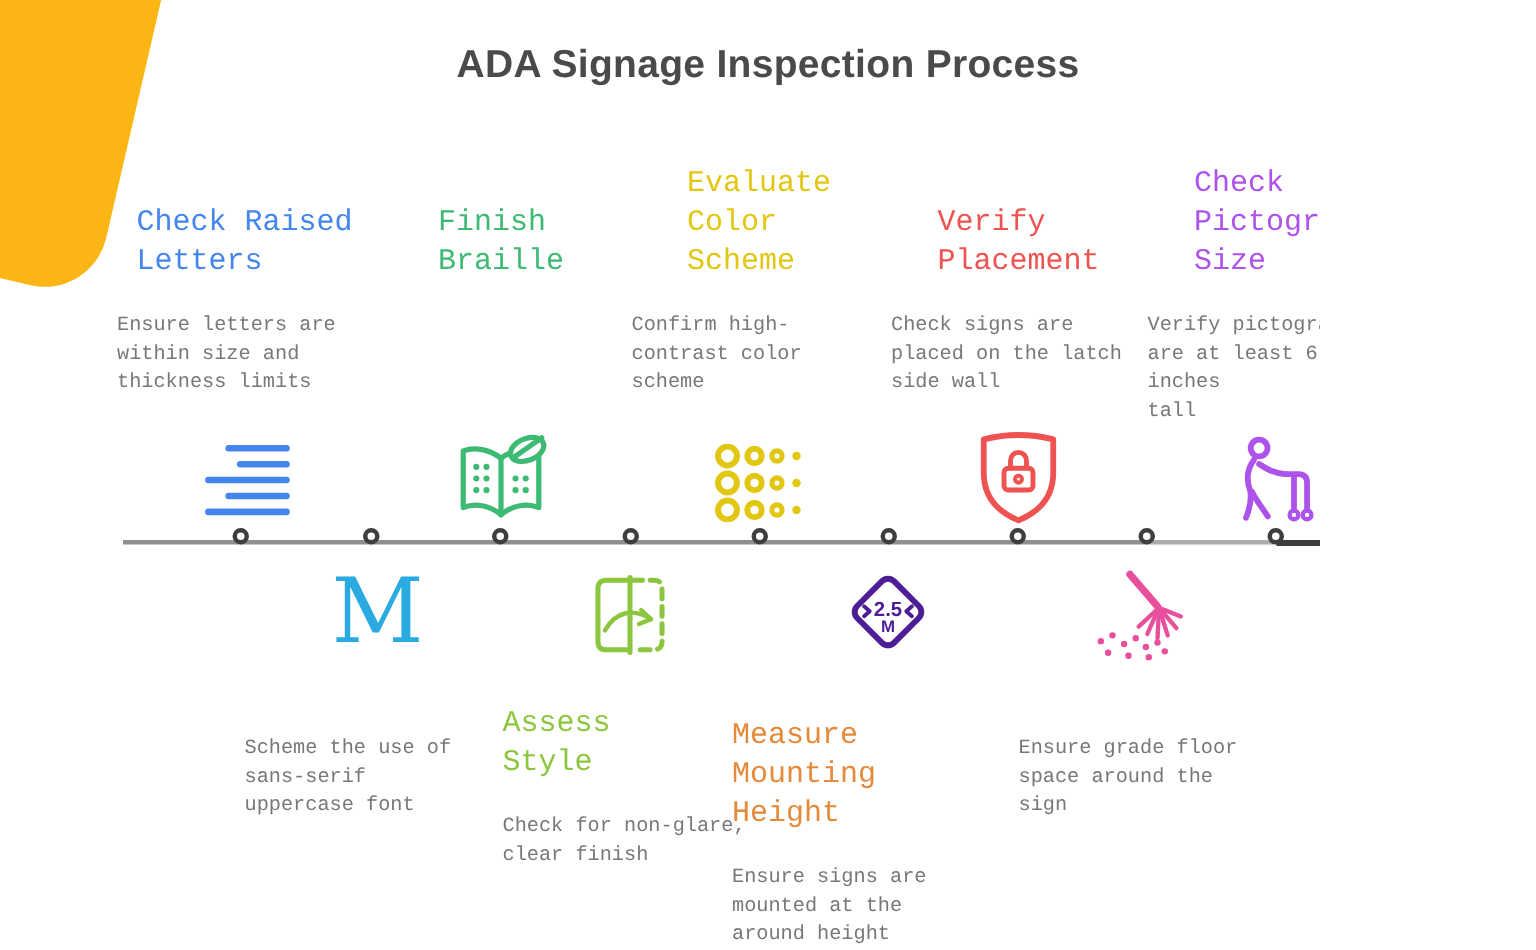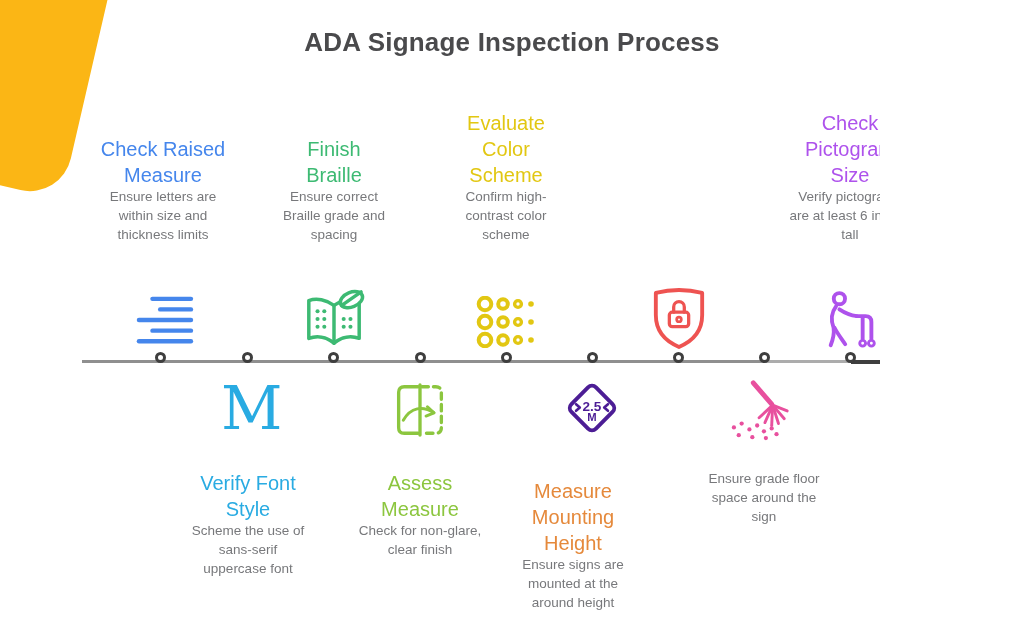--- a/index.html
+++ b/index.html
@@ -14,24 +14,24 @@
                 font-size:26px; font-weight:bold; color:#4A4A4C; letter-spacing:0.2px; }
 
   
   .tl-line   { position:absolute; top:360px; height:3px; }
   .tl-arrow  { position:absolute; top:353px; width:0; height:0;
                border-top:8px solid transparent; border-bottom:8px solid transparent; }
   .tl-node   { position:absolute; top:352px; width:11px; height:11px; border-radius:50%;
                background:#fff; border:3.5px solid #3E3E3E; }
 
   
-  .step { position:absolute; width:170px; transform:translateX(-50%); text-align:center; }
+  .step { position:absolute; width:170px; transform:translateX(-50%); text-align:left;font-family:Liberation Mono, monospace; }
   .step-title { font-size:20px; line-height:1.3; white-space:pre-line; }
   .step-top .title-box { height:88px; display:flex; align-items:flex-end; justify-content:center; }
-  .step-desc { margin-top:0; font-size:13.5px; line-height:1.4; color:#77787B; white-space:pre-line; }
+  .step-desc { margin-top:21px; font-size:13.5px; line-height:1.4; color:#77787B; white-space:pre-line; }
 
   .icon-box { position:absolute; }
 
   .letter-m { font-family:"DejaVu Serif", serif; font-size:60px; line-height:1; font-weight:400; }
 
   .brand-text { position:absolute; left:975px; top:476px; font-size:13px; font-weight:bold;
                 color:#141414; letter-spacing:0.8px;
                 writing-mode:vertical-rl; transform:rotate(180deg); height:96px; text-align:center; }
   .brand-chevron { position:absolute; left:970px; top:577px; }
 
@@ -43,44 +43,50 @@
 
 <div class="canvas">
 
   <div class="blob" style="background: rgb(251, 182, 21);"></div>
 
   <h1 class="main-title">ADA Signage Inspection Process</h1>
 
   <div class="step step-top" style="left: 163px; top: 100px; color: rgb(69, 134, 236);">
     <div class="title-box">
         <div class="step-title">Check Raised
-Measure</div>
+Letters</div>
       </div>
     <div class="step-desc">Ensure letters are
 within size and
 thickness limits</div>
   </div>
   <div class="step step-top" style="left: 334px; top: 100px; color: rgb(61, 186, 115);">
     <div class="title-box">
         <div class="step-title">Finish
 Braille</div>
       </div>
-    <div class="step-desc">Ensure correct
-Braille grade and
-spacing</div>
   </div>
   <div class="step step-top" style="left: 506px; top: 100px; color: rgb(226, 199, 18);">
     <div class="title-box">
         <div class="step-title">Evaluate
 Color
 Scheme</div>
       </div>
     <div class="step-desc">Confirm high-
 contrast color
 scheme</div>
+  </div>
+  <div class="step step-top" style="left: 679px; top: 100px; color: rgb(238, 83, 81);">
+    <div class="title-box">
+        <div class="step-title">Verify
+Placement</div>
+      </div>
+    <div class="step-desc">Check signs are
+placed on the latch
+side wall</div>
   </div>
   <div class="step step-top" style="left: 850px; top: 100px; color: rgb(174, 82, 236);">
     <div class="title-box">
         <div class="step-title">Check
 Pictogram
 Size</div>
       </div>
     <div class="step-desc">Verify pictograms
 are at least 6 inches
 tall</div>
@@ -219,29 +225,27 @@
           <circle cx="43" cy="51" r="2.2"></circle>
         <circle cx="9" cy="58" r="2.2"></circle>
           <circle cx="23" cy="60" r="2.2"></circle>
           <circle cx="37" cy="61" r="2.2"></circle>
         <circle cx="48" cy="57" r="2.2"></circle>
       </g>
     </svg>
   </div>
 
   <div class="step" style="left: 248px; top: 470px; color: rgb(41, 171, 226);">
-    <div class="step-title">Verify Font
-Style</div>
     <div class="step-desc">Scheme the use of
 sans-serif
 uppercase font</div>
   </div>
   <div class="step" style="left: 420px; top: 470px; color: rgb(140, 198, 63);">
     <div class="step-title">Assess
-Measure</div>
+Style</div>
     <div class="step-desc">Check for non-glare,
 clear finish</div>
   </div>
   <div class="step" style="left: 573px; top: 478px; color: rgb(229, 137, 59);">
     <div class="step-title">Measure
 Mounting
 Height</div>
     <div class="step-desc">Ensure signs are
 mounted at the
 around height</div>

